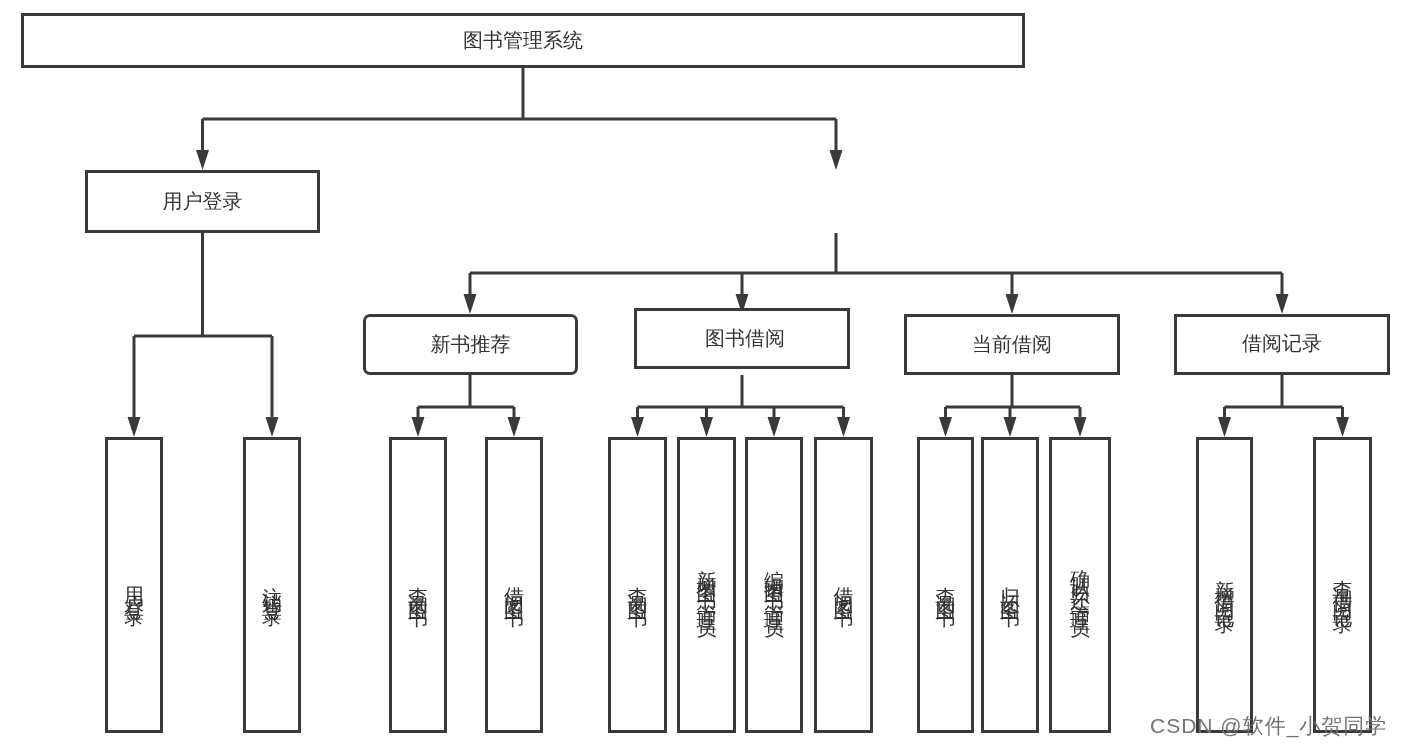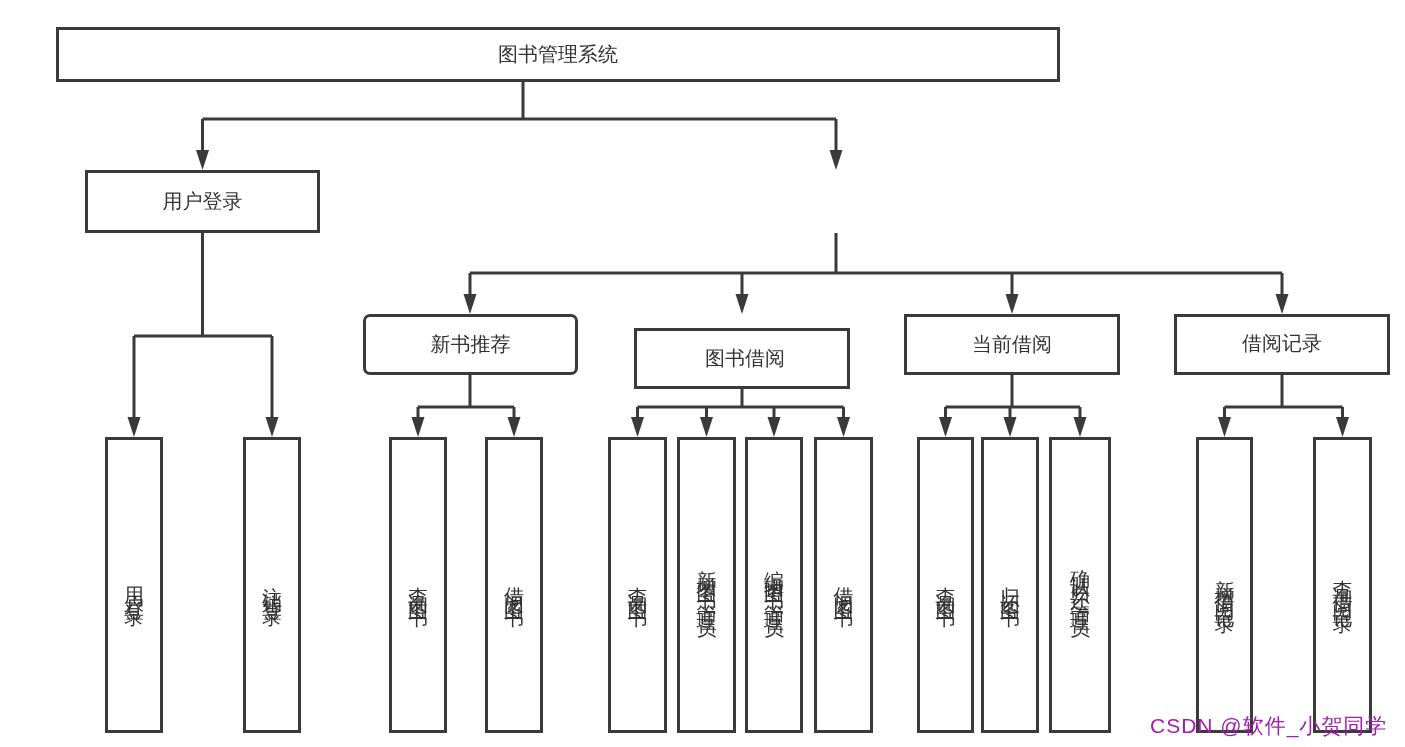--- a/index.html
+++ b/index.html
@@ -13,21 +13,21 @@
     background:#ffffff;border:3px solid #3a3a3a;color:#333333;
     display:flex;align-items:center;justify-content:center;
     font-size:20px;line-height:1.25;text-align:center;white-space:nowrap;
   }
   .v{
     writing-mode:vertical-rl;text-orientation:mixed;
     letter-spacing:7px;white-space:normal;
   }
   #watermark{
     position:absolute;left:1150px;top:712px;z-index:3;
-    font-size:21px;color:#a21caf;letter-spacing:1px;white-space:nowrap;
+    font-size:21px;color:#737373;letter-spacing:1px;white-space:nowrap;
   }
 </style>
 </head>
 <body>
 
 <div id="canvas">
 
   <svg id="connectors" width="1405" height="747" viewBox="0 0 1405 747">
     <path fill="none" stroke="#3a3a3a" stroke-width="3" d="M523 68 V119 M202.5 119 H836 M202.5 119 V152 M836 119 V152
              M202.5 233 V336 M134 336 H272 M134 336 V419 M272 336 V419
@@ -52,26 +52,26 @@
       <polygon points="767.5,417 780.5,417 774,437"></polygon>
       <polygon points="837,417 850,417 843.5,437"></polygon>
       <polygon points="939,417 952,417 945.5,437"></polygon>
       <polygon points="1003.5,417 1016.5,417 1010,437"></polygon>
       <polygon points="1073.5,417 1086.5,417 1080,437"></polygon>
       <polygon points="1218,417 1231,417 1224.5,437"></polygon>
       <polygon points="1336,417 1349,417 1342.5,437"></polygon>
     </g>
   </svg>
 
-  <div class="box" style="left:21px;top:27px;width:1004px;height:55px;margin-left:35px;">图书管理系统</div>
+  <div class="box" style="left:21px;top:13px;width:1004px;height:55px;">图书管理系统</div>
 
   <div class="box" style="left:85px;top:170px;width:235px;height:63px;">用户登录</div>
 
   <div class="box" style="left:363px;top:314px;width:215px;height:61px;border-radius:7px;">新书推荐</div>
-  <div class="box" style="left:634px;top:328px;width:216px;height:61px;padding-left:6px;">图书借阅</div>
+  <div class="box" style="left:634px;top:308px;width:216px;height:61px;padding-left:6px;">图书借阅</div>
   <div class="box" style="left:904px;top:314px;width:216px;height:61px;">当前借阅</div>
   <div class="box" style="left:1174px;top:314px;width:216px;height:61px;font-family:Liberation Mono, monospace;">借阅记录</div>
 
   <div class="box v" style="left:105px;top:437px;width:58px;height:296px;">用户登录</div>
   <div class="box v" style="left:243px;top:437px;width:58px;height:296px;">注销登录</div>
 
   <div class="box v" style="left:389px;top:437px;width:58px;height:296px;">查询图书</div>
   <div class="box v" style="left:485px;top:437px;width:58px;height:296px;">借阅图书</div>
 
   <div class="box v" style="left:608px;top:437px;width:59px;height:296px;">查询图书</div>

